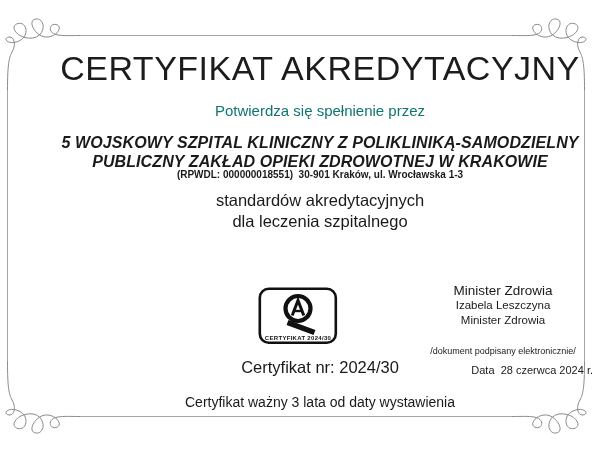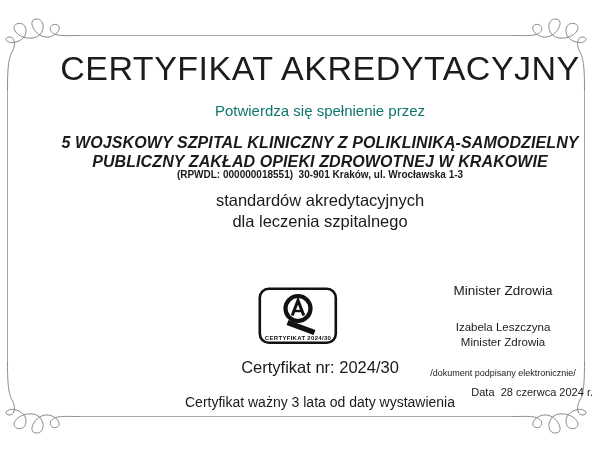--- a/index.html
+++ b/index.html
@@ -22,21 +22,21 @@
   .title{top:51px;font-size:34px;letter-spacing:0.5px;font-weight:400;color:#1c1c1c;line-height:1;}
   .intro{top:103px;font-size:15px;line-height:1;color:#0f766e;}
   .orgname{top:133px;font-size:16px;font-weight:bold;line-height:19px;letter-spacing:0.1px;font-style:italic;}
   .registration{top:170px;font-size:10px;font-weight:bold;white-space:pre-wrap;line-height:1;}
   .standards{top:190px;font-size:16.5px;line-height:20.5px;}
   .scope{top:236px;font-size:16.5px;line-height:19.5px;}
   .scope .facility{font-weight:bold;}
   .seal{left:258px;top:287px;width:80px;height:58px;}
   .sig{left:413px;top:284px;width:180px;text-align:center;}
   .sig-header{font-size:13.5px;line-height:1;}
-  .sig-name{margin-top:24px;font-size:11.5px;line-height:1;}
+  .sig-name{margin-top:2px;font-size:11.5px;line-height:1;}
   .sig-role{margin-top:4px;font-size:11.5px;line-height:1;}
   .sig-note{margin-top:20px;font-size:9px;line-height:1;}
   .sig-date{margin-top:9px;font-size:11px;line-height:1;white-space:pre-wrap;text-align:right;}
   .certnr{top:359px;font-size:16.5px;line-height:1;}
   .validity{top:395px;font-size:14px;line-height:1;}
 </style>
 </head>
 <body>
 
 <div class="page">

